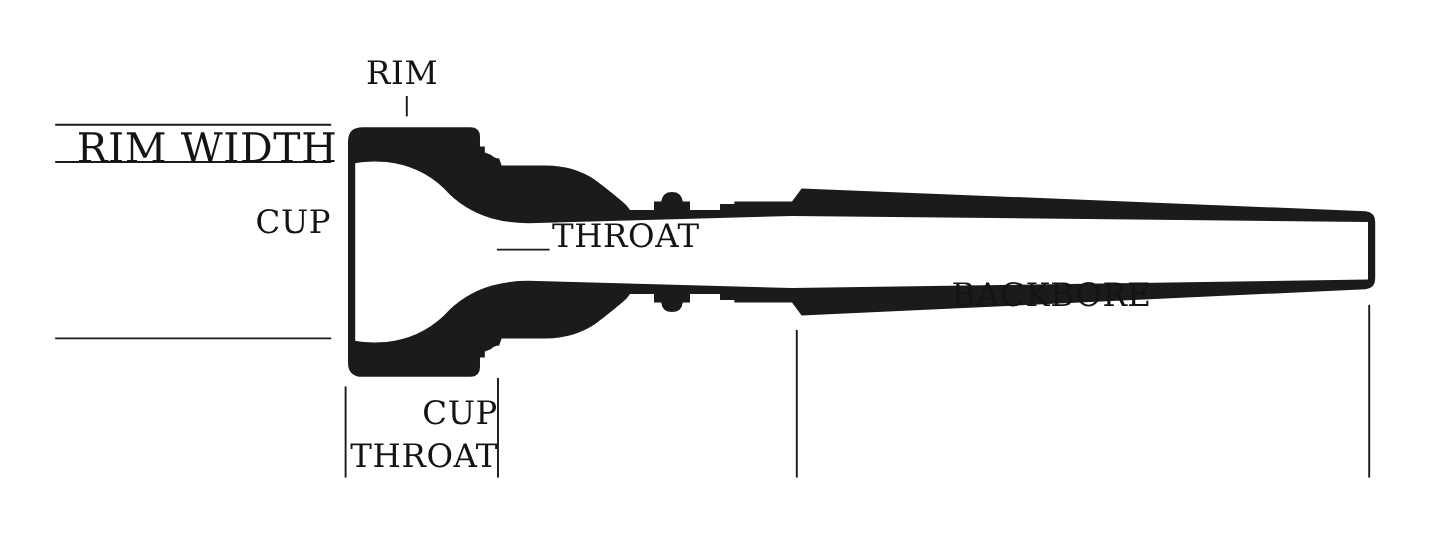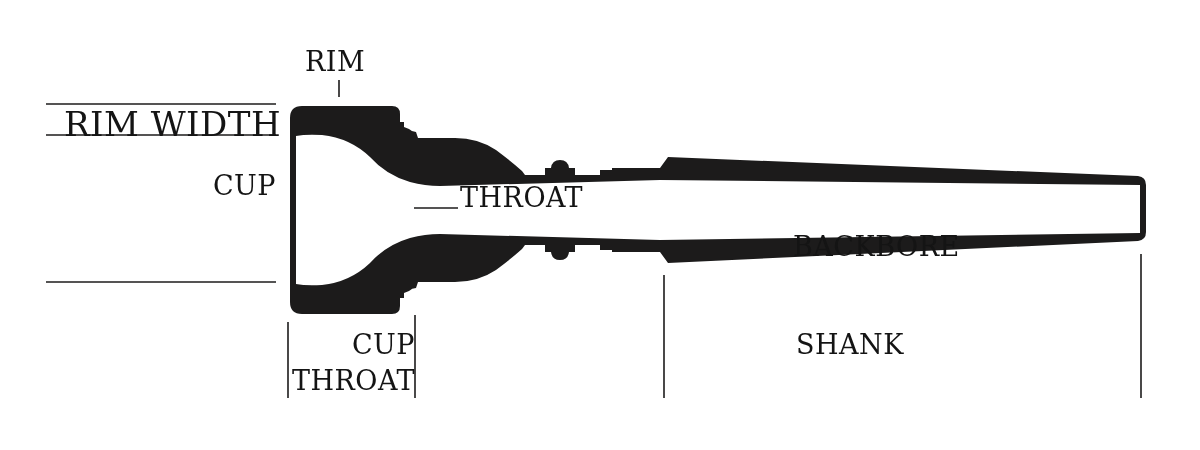--- a/index.html
+++ b/index.html
@@ -109,14 +109,13 @@
 
   <div class="lbl" style="left:460px; top:184px;">THROAT</div>
 
   <div class="lbl" style="left:793px; top:197px;margin-top:36px;">BACKBORE</div>
 
   <div class="lbl center" style="left:288px; width:127px; top:331px;">
     <span class="line" style="margin-bottom:9px;">CUP</span>
     <span class="line">THROAT</span>
   </div>
 
-  <div class="lbl" style="left:796px; top:331px;">SHANK</div>
 </div>
 
 </body></html>

